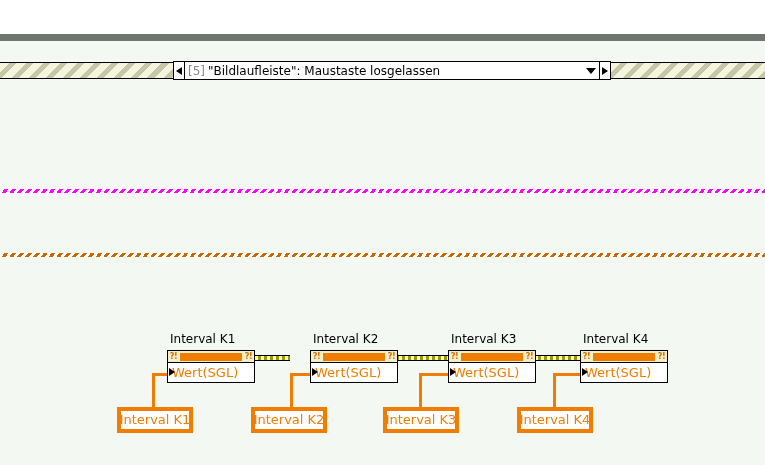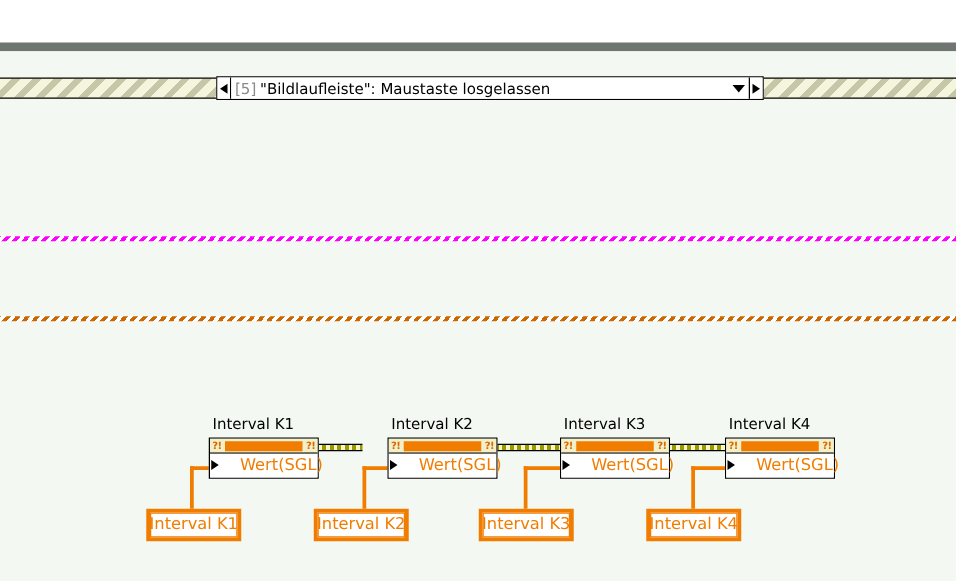--- a/index.html
+++ b/index.html
@@ -208,21 +208,21 @@
   .node-in-arrow {
     position: absolute;
     left: 1px;
     top: 5px;
     width: 0; height: 0;
     border-top: 4px solid transparent;
     border-bottom: 4px solid transparent;
     border-left: 6px solid #000000;
   }
   .node-prop-text {
-    margin-left: 24px;
+    margin-left: 4px;
     color: #f07d00;
     font-size: 13px;
     line-height: 14px;
     white-space: nowrap;
     font-family: "DejaVu Sans", "Liberation Sans", sans-serif;
   }
 
   
   .ref-wire {
     position: absolute;

